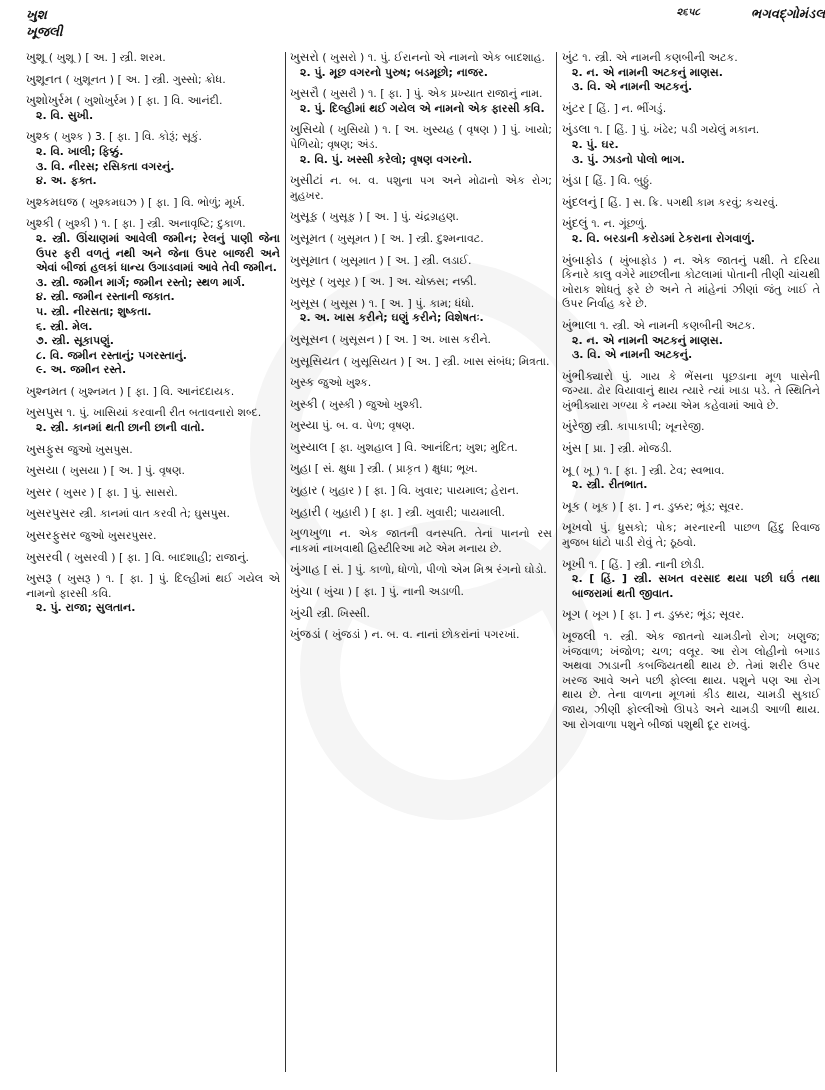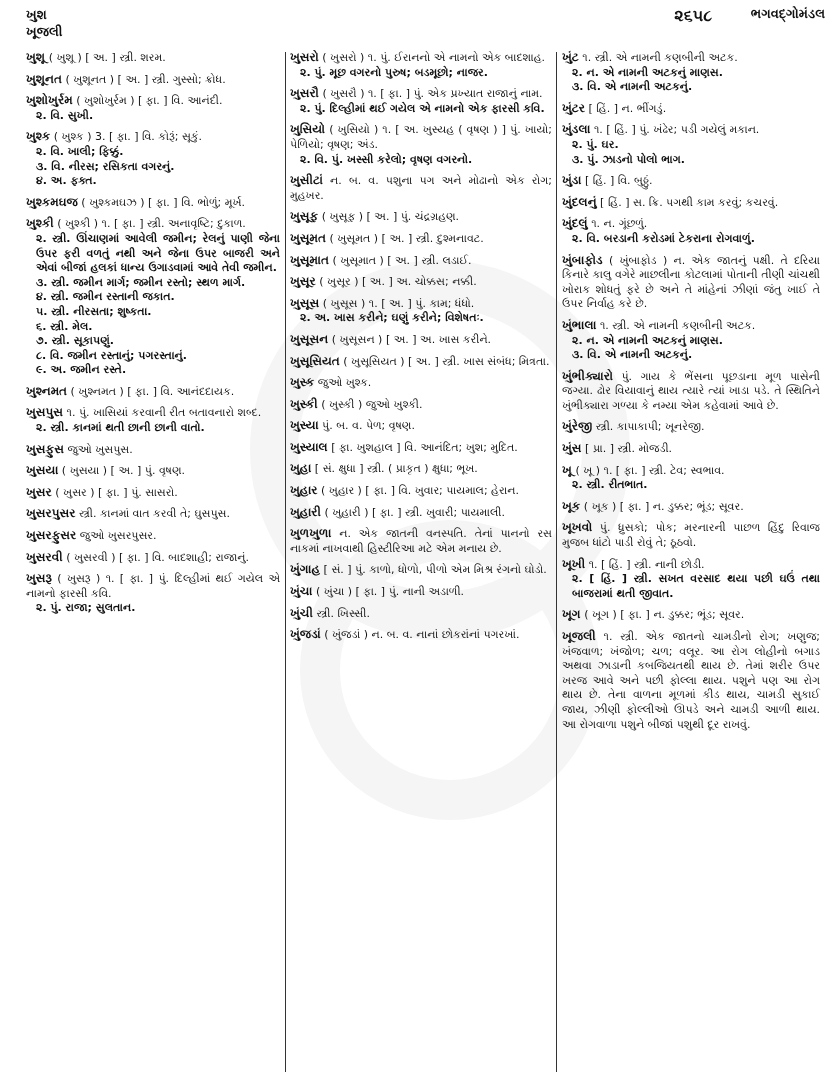--- a/index.html
+++ b/index.html
@@ -2,34 +2,34 @@
 <html><head>
 <meta charset="utf-8">
 <style>
   html, body { margin:0; padding:0; background:#fff; }
   body { width:825px; height:1090px; position:relative; overflow:hidden;
          font-family:"DejaVu Sans", sans-serif; color:#111; }
   .watermark { position:absolute; left:250px; top:260px; width:380px; height:380px;
                border-radius:50%; border:48px solid #f3f3f3; box-sizing:border-box; opacity:0.8; z-index:0; }
   .watermark2 { position:absolute; left:300px; top:520px; width:300px; height:300px;
                border-radius:50%; border:40px solid #f5f5f5; box-sizing:border-box; z-index:0; }
-  .header { position:absolute; left:0; top:0; width:732px; height:50px; z-index:1; }
+  .header { position:absolute; left:0; top:0; width:732px; height:50px; z-index:1;font-style:italic; }
   .guide-left { position:absolute; left:26px; top:6px; font-size:13px; font-weight:bold; line-height:17px; }
   .running-title { position:absolute; left:0; width:825px; top:6px; text-align:right; font-size:13px; font-weight:bold; }
-  .page-no { position:absolute; right:20px; top:6px; font-size:16px; font-weight:bold; }
+  .page-no { position:absolute; right:32px; top:6px; font-size:10px; font-weight:bold; }
   .columns { position:absolute; left:0; top:50px; width:825px; height:1030px; z-index:1; }
   .col { position:absolute; top:0; height:1020px; box-sizing:border-box; font-size:11px; line-height:14.6px; }
   .col1 { left:26px; width:254px; }
   .col2 { left:290px; width:262px; }
   .col3 { left:562px; width:258px; }
   .rule { position:absolute; top:52px; width:1px; height:1020px; background:#333; }
   .rule1 { left:285px; }
   .rule2 { left:556px; }
   .entry { margin:0 0 6px 0; text-align:justify; }
-  .hw { font-weight:bold; font-size:12px; }
+  .hw { font-weight:normal; font-size:12px; }
   .sense { padding-left:10px; display:block;font-weight:bold; }
   .body-text { }
 </style>
 </head>
 <body>
 
 <div class="watermark"></div>
 <div class="watermark2"></div>
 
 <div class="header">

